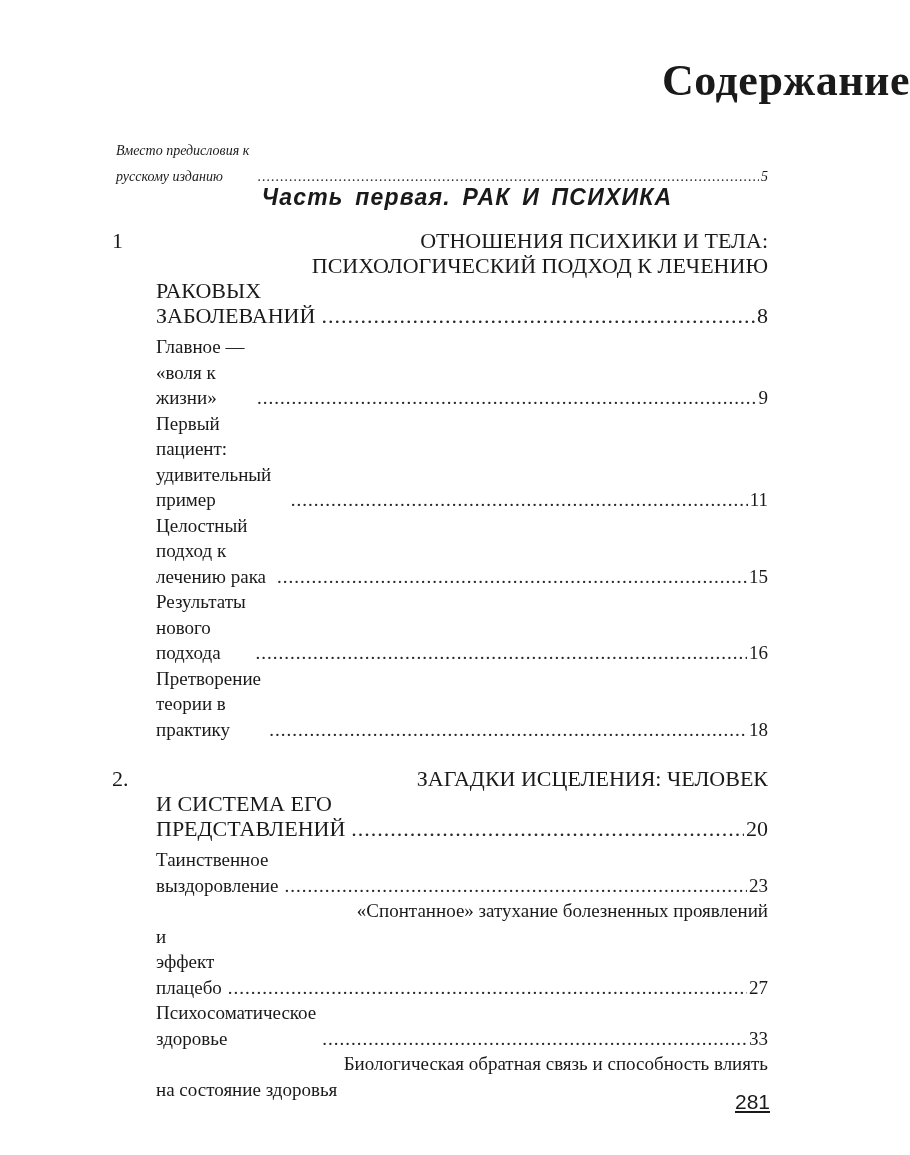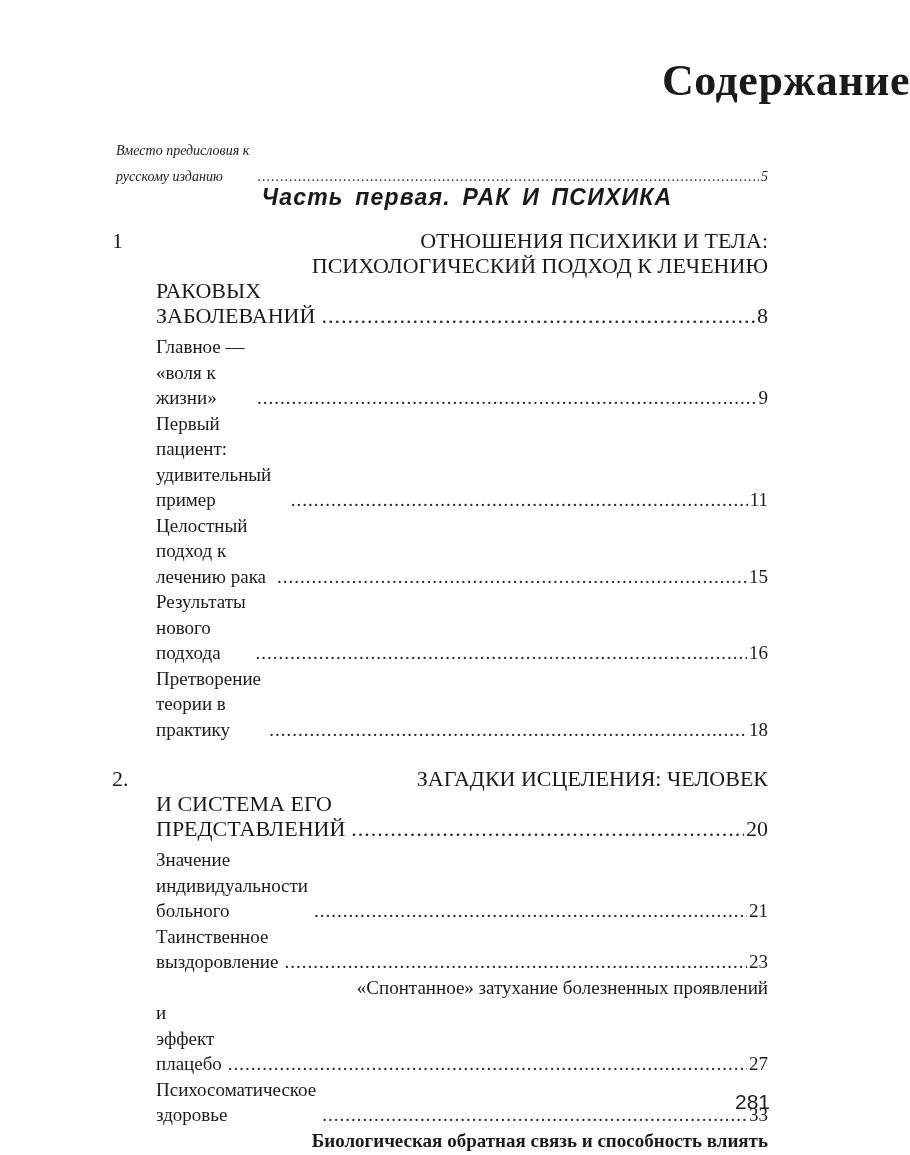--- a/index.html
+++ b/index.html
@@ -111,20 +111,21 @@
       font-size: 14px;
     }
     .page-number {
       position: absolute;
       top: 1090px;
       left: 700px;
       width: 70px;
       text-align: right;
       font-family: "Liberation Sans", sans-serif;
       font-size: 21px;
+      text-decoration: underline;
     }
   </style>
 </head>
 <body>
 
 <h1 class="page-title">Содержание</h1>
 
 <div class="preface">
   <div class="entry">
     <span class="text">Вместо предисловия к русскому изданию</span>
@@ -188,27 +189,20 @@
         <span class="chapter-num">2.</span>
         <span class="line">ЗАГАДКИ ИСЦЕЛЕНИЯ: ЧЕЛОВЕК</span>
         <div class="entry">
           <span class="text">И СИСТЕМА ЕГО ПРЕДСТАВЛЕНИЙ</span>
           <span class="lead"></span>
           <span class="page">20</span>
         </div>
       </div>
       <div class="sub">
         <div class="entry">
-          <span class="text">Значение индивидуальности больного</span>
-          <span class="lead"></span>
-          <span class="page">21</span>
-        </div>
-      </div>
-      <div class="sub">
-        <div class="entry">
           <span class="text">Таинственное выздоровление</span>
           <span class="lead"></span>
           <span class="page">23</span>
         </div>
       </div>
       <div class="sub">
         <span class="line entry" style="display: block;">«Спонтанное» затухание болезненных проявлений</span>
         <div class="entry">
           <span class="text">и эффект плацебо</span>
           <span class="lead"></span>
@@ -216,21 +210,21 @@
         </div>
       </div>
       <div class="sub">
         <div class="entry">
           <span class="text">Психосоматическое здоровье</span>
           <span class="lead"></span>
           <span class="page">33</span>
         </div>
       </div>
       <div class="sub">
-        <span class="line entry" style="display: block; font-weight: bold;">Биологическая обратная связь и способность влиять</span>
+        <span class="line entry" style="display: block;">Биологическая обратная связь и способность влиять</span>
         <div class="entry">
           <span class="text">на состояние здоровья</span>
         </div>
       </div>
     </div>
   </div>
 
 <div class="page-number">281</div>
 
 </body></html>

